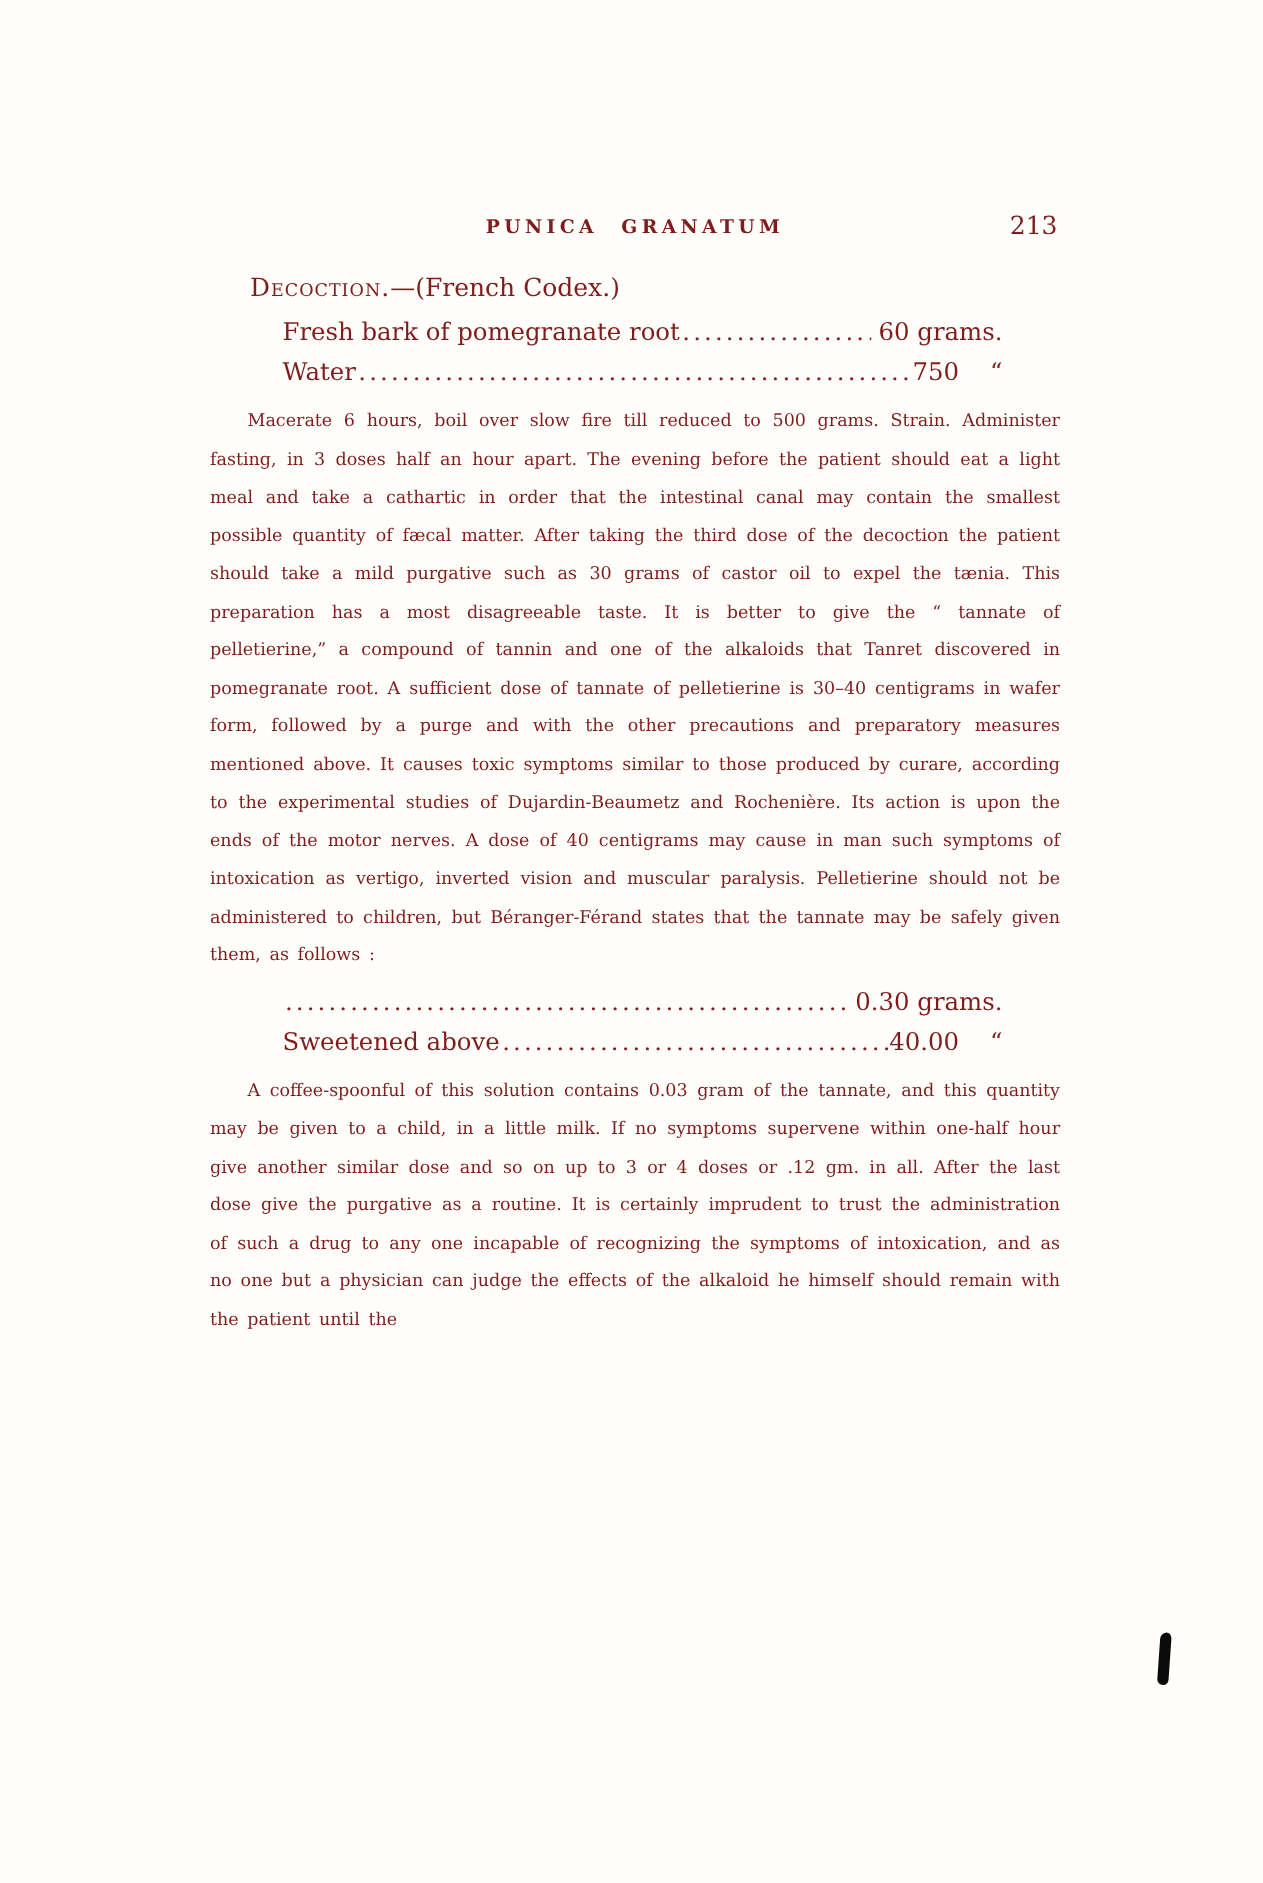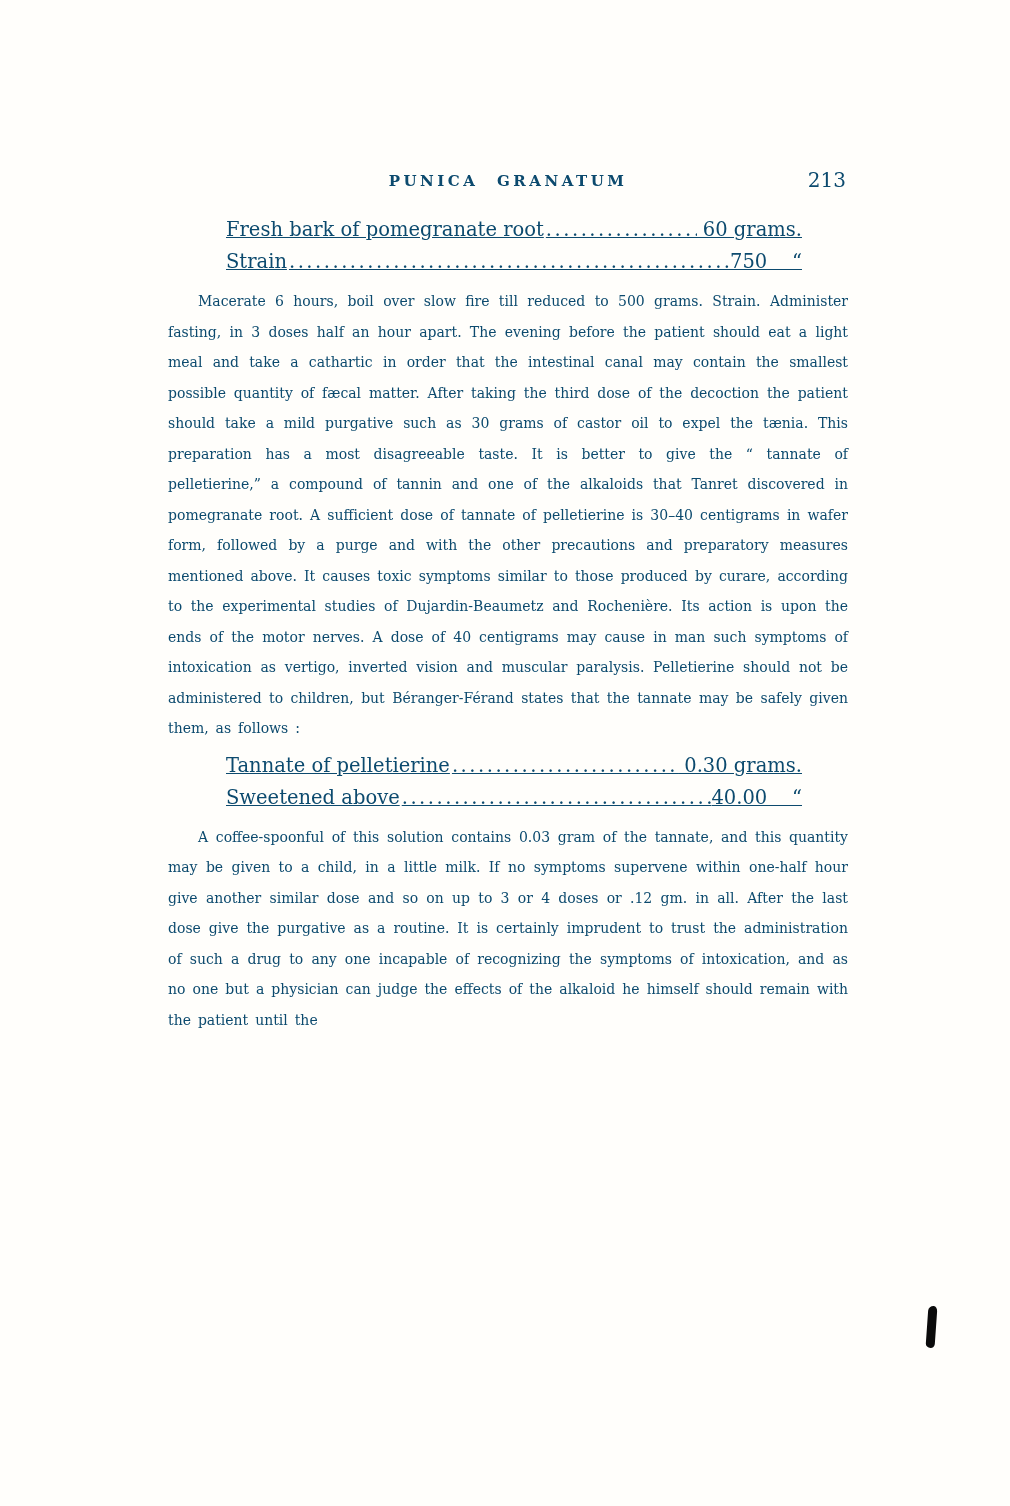--- a/index.html
+++ b/index.html
@@ -3,21 +3,21 @@
 <meta charset="utf-8">
 <style>
   * { margin:0; padding:0; box-sizing:border-box; }
   html, body { width:1010px; height:1506px; }
   body { background:#ffffff; }
   .page {
     position:relative;
     width:1010px; height:1506px;
     background:#fffefb;
     font-family:"DejaVu Serif","Liberation Serif",serif;
-    color:#0c4a6e;
+    color:#7f1d1d;
     overflow:hidden;
   }
   .content {
     position:absolute;
     left:168px; top:168px;
     width:680px;
   }
   .running-head {
     position:relative;
     height:30px;
@@ -47,21 +47,21 @@
   .smallcaps {
     font-variant:small-caps;
     letter-spacing:0.8px;
   }
   .recipe {
     margin:2px 0 8px 58px;
     padding-right:46px;
     font-size:19.5px;
     line-height:32px;
   }
-  .recipe-line { display:flex; align-items:center;text-decoration:underline; }
+  .recipe-line { display:flex; align-items:center; }
   .r-item { white-space:nowrap; }
   .r-dots {
     flex:1;
     min-width:0;
     overflow:hidden;
     white-space:nowrap;
     letter-spacing:2.5px;
     padding:0 2px;
   }
   .r-amt { white-space:pre; }
@@ -86,39 +86,41 @@
 <body>
 
 <div class="page">
   <div class="content">
 
     <div class="running-head">
       <span class="running-title">PUNICA GRANATUM</span>
       <span class="page-number">213</span>
     </div>
 
+    <div class="heading">
+      <span class="smallcaps">Decoction.</span><span>—(French Codex.)</span>
+    </div>
 
     <div class="recipe">
       <div class="recipe-line">
         <span class="r-item">Fresh bark of pomegranate root</span>
         <span class="r-dots">........................................................</span>
         <span class="r-amt">&nbsp;60 grams.</span>
       </div>
       <div class="recipe-line">
-        <span class="r-item">Strain</span>
+        <span class="r-item">Water</span>
         <span class="r-dots">........................................................</span>
         <span class="r-amt">750&nbsp;&nbsp;&nbsp;&nbsp;“</span>
       </div>
     </div>
 
     <p class="para">Macerate 6 hours, boil over slow fire till reduced to 500 grams. Strain. Administer fasting, in 3 doses half an hour apart. The evening before the patient should eat a light meal and take a cathartic in order that the intestinal canal may contain the smallest possible quantity of fæcal matter. After taking the third dose of the decoction the patient should take a mild purgative such as 30 grams of castor oil to expel the tænia. This preparation has a most disagreeable taste. It is better to give the “&nbsp;tannate of pelletierine,” a compound of tannin and one of the alkaloids that Tanret discovered in pomegranate root. A sufficient dose of tannate of pelletierine is 30–40 centigrams in wafer form, followed by a purge and with the other precautions and preparatory measures mentioned above. It causes toxic symptoms similar to those produced by curare, according to the experimental studies of Dujardin-Beaumetz and Rochenière. Its action is upon the ends of the motor nerves. A dose of 40 centigrams may cause in man such symptoms of intoxication as vertigo, inverted vision and muscular paralysis. Pelletierine should not be administered to children, but Béranger-Férand states that the tannate may be safely given them, as follows :</p>
 
     <div class="recipe">
       <div class="recipe-line">
-        <span class="r-item">Tannate of pelletierine</span>
         <span class="r-dots">........................................................</span>
         <span class="r-amt">&nbsp;0.30 grams.</span>
       </div>
       <div class="recipe-line">
         <span class="r-item">Sweetened above</span>
         <span class="r-dots">........................................................</span>
         <span class="r-amt">40.00&nbsp;&nbsp;&nbsp;&nbsp;“</span>
       </div>
     </div>
 

